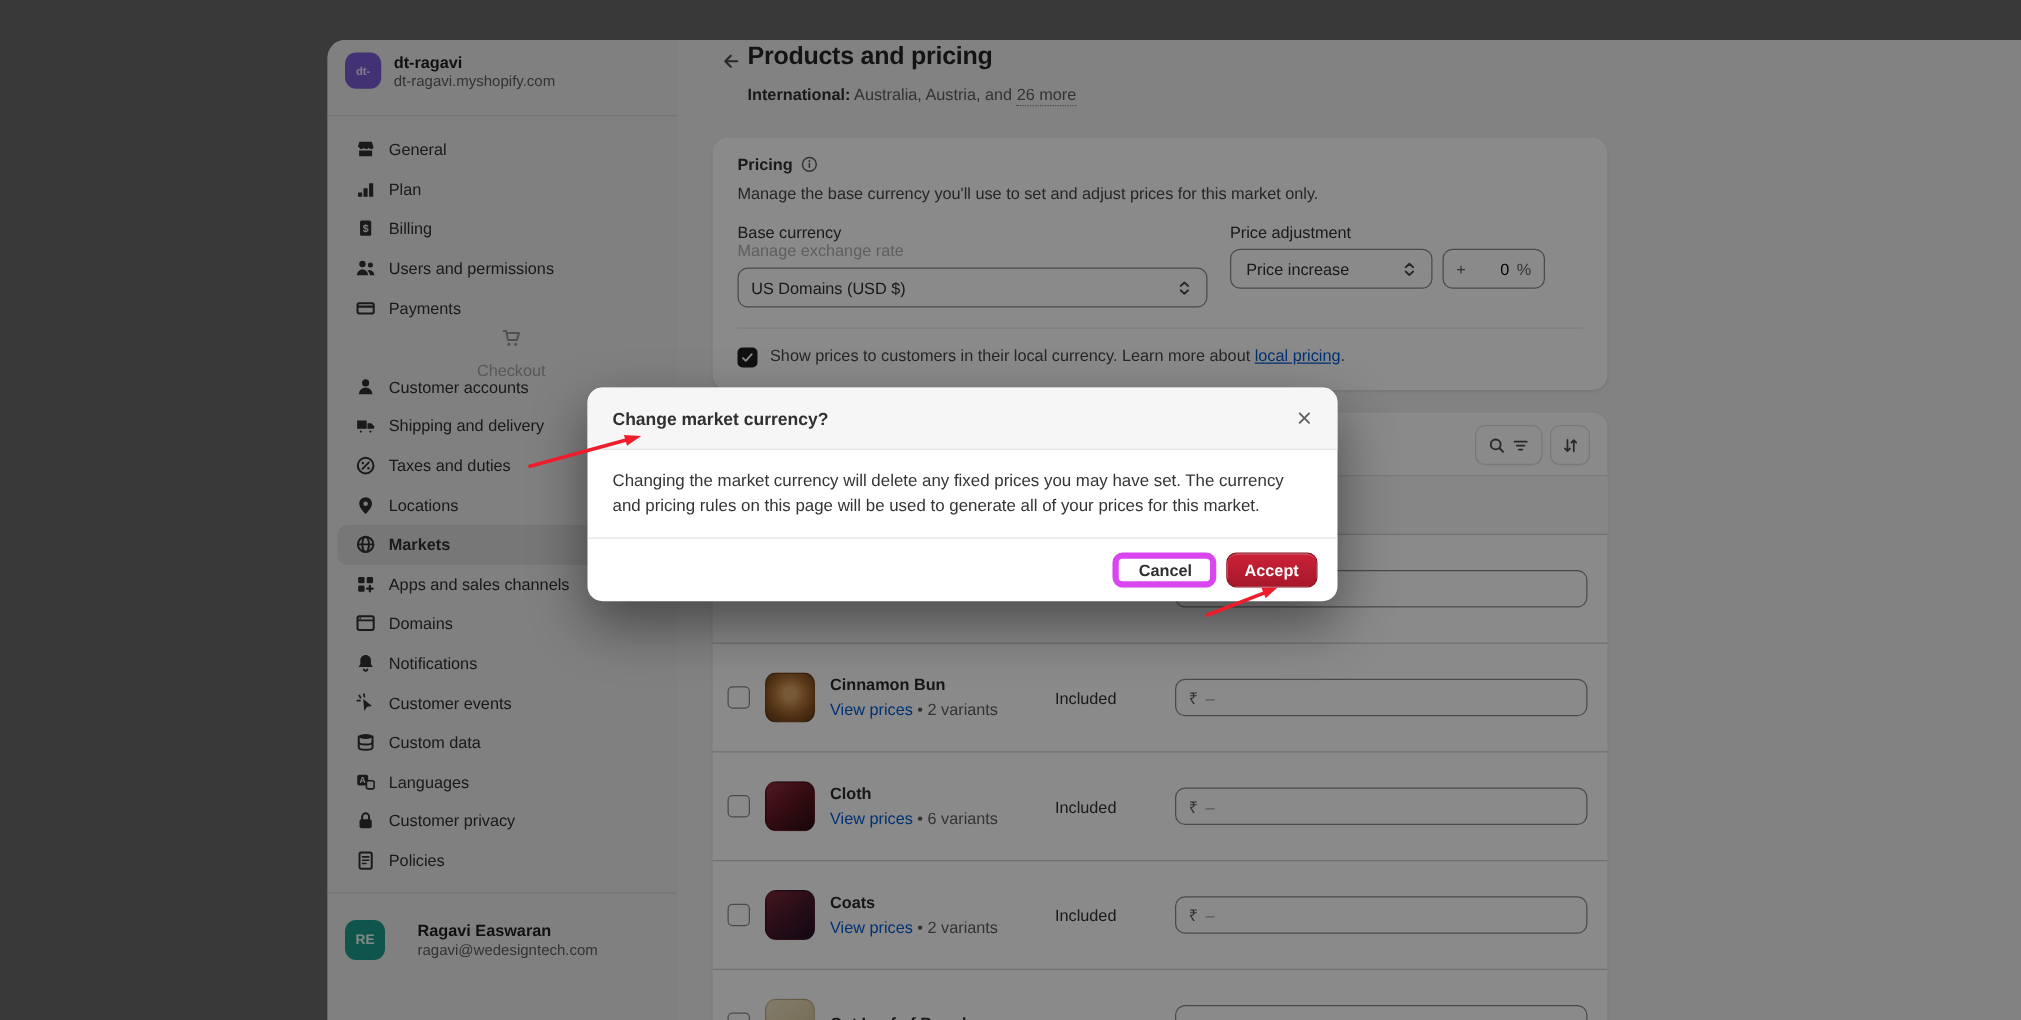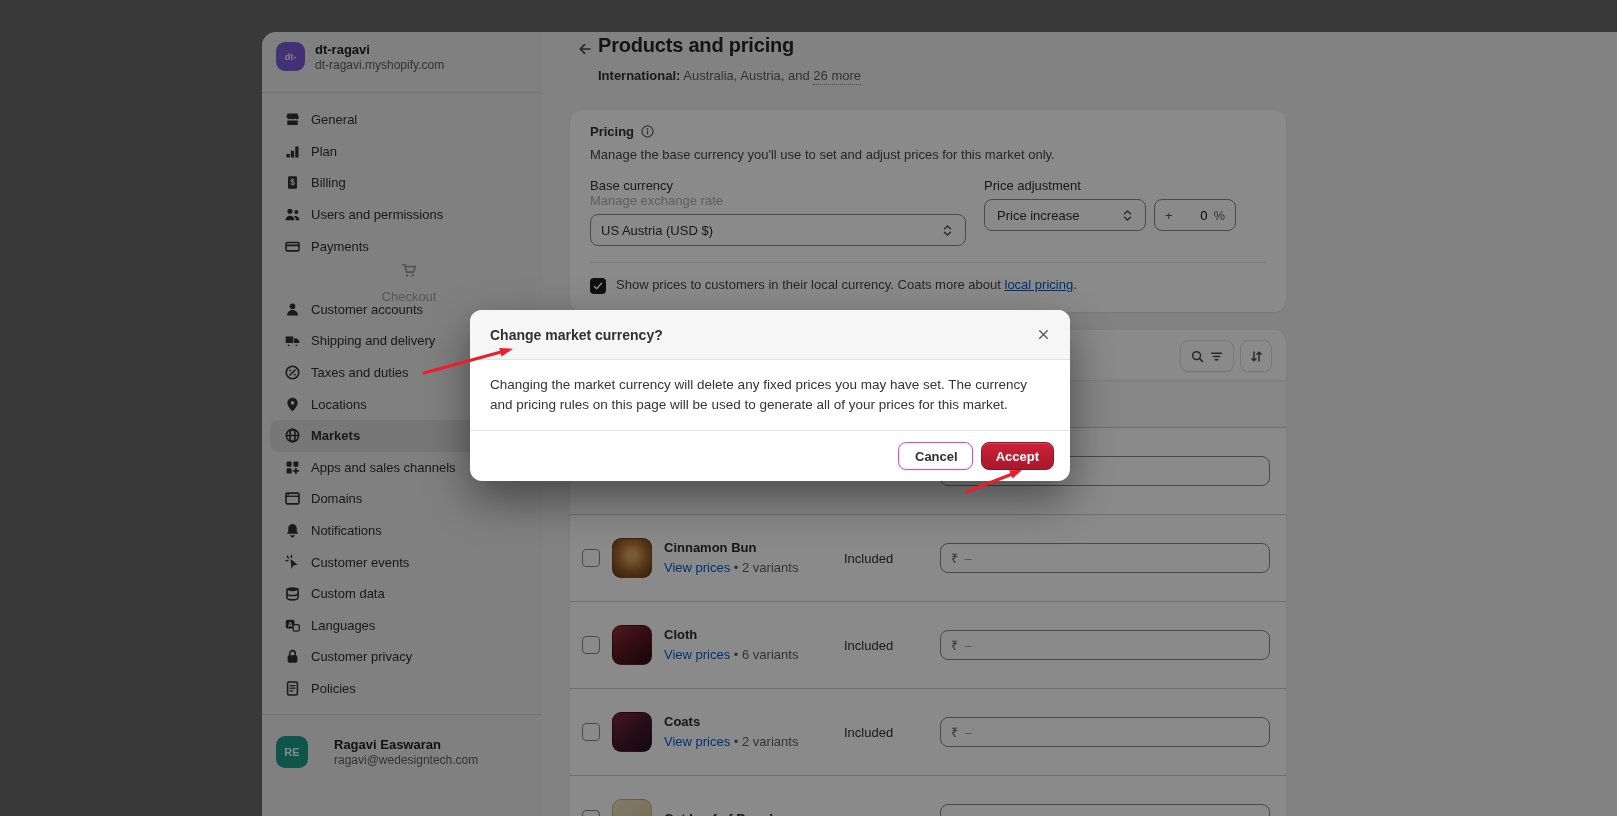--- a/index.html
+++ b/index.html
@@ -88,21 +88,21 @@
   .dim{position:absolute;inset:0;background:rgba(0,0,0,0.46);z-index:40;}
   .modal{position:absolute;left:470px;top:310px;width:600px;z-index:50;background:#fff;border-radius:12px;
     box-shadow:0 18px 45px rgba(0,0,0,.45);overflow:hidden;}
   .m-head{height:50px;background:#f6f6f6;border-bottom:1px solid #e3e3e3;display:flex;align-items:center;
     justify-content:space-between;padding:0 14px 0 20px;box-sizing:border-box;}
   .m-title{margin:0;font-size:14px;font-weight:700;color:#303030;}
   .m-close{width:26px;height:26px;display:flex;align-items:center;justify-content:center;border-radius:6px;}
   .m-body{padding:15px 20px;font-size:13.5px;line-height:20px;color:#343434;}
   .m-foot{border-top:1px solid #e3e3e3;padding:11px 16px;display:flex;justify-content:flex-end;gap:8px;}
   .btn{height:28px;border-radius:8px;font-size:13px;display:flex;align-items:center;padding:0 14px;box-sizing:border-box;}
-  .btn-secondary{background:#fff;border:1px solid #d946ef;color:#303030;font-weight:600;box-shadow:0 1px 0 rgba(0,0,0,.05);padding-left:16px;}
+  .btn-secondary{background:#fff;border:5px solid #d946ef;color:#303030;font-weight:600;box-shadow:0 1px 0 rgba(0,0,0,.05);padding-left:16px;}
   .btn-critical{border:1px solid #8e1422;color:#fff;font-weight:700;
     background:linear-gradient(180deg,#cc2136 0%,#a8182b 100%);box-shadow:inset 0 1px 0 rgba(255,255,255,.18);}
   .arrows{position:absolute;inset:0;z-index:70;pointer-events:none;}
 </style>
 </head>
 <body>
 
 <div class="stage">
 
   <div class="dialog">
@@ -337,21 +337,21 @@
               </span>
           </div>
           <div class="cp-desc">Manage the base currency you'll use to set and adjust prices for this market only.</div>
           <div class="controls-row">
             <div class="grp1">
               <div class="lblrow">
                 <span class="flabel">Base currency</span>
                 <span class="ghost-link">Manage exchange rate</span>
               </div>
               <div class="selectbox">
-                <span>US Austria (USD $)</span>
+                <span>US Domains (USD $)</span>
                 <span style="display:flex">
                     <svg viewBox="0 0 16 16" width="15" height="15">
                       <path stroke="#4a4a4a" stroke-width="1.5" fill="none" stroke-linecap="round" stroke-linejoin="round" d="M4.8 6.2 8 3.2l3.2 3M4.8 9.8 8 12.8l3.2-3"></path>
                     </svg>
                   </span>
               </div>
             </div>
             <div class="grp2">
               <div class="lblrow">
                 <span class="flabel">Price adjustment</span>
@@ -378,21 +378,21 @@
         </div>
         <div class="chk-row">
           <span class="chk">
             <span style="display:flex">
                 <svg viewBox="0 0 16 16" width="12" height="12">
                   <path d="M3.2 8.6l3 3 6.4-7.2" stroke="#fff" stroke-width="2" fill="none" stroke-linecap="round" stroke-linejoin="round"></path>
                 </svg>
               </span>
           </span>
           <span class="chk-text">
-            <span>Show prices to customers in their local currency. Coats more about</span>
+            <span>Show prices to customers in their local currency. Learn more about</span>
             <span class="link">local pricing</span><span>.</span>
           </span>
         </div>
       </section>
 
       <section class="card card-products">
         <div class="ptopbar">
           <div class="pt-actions">
             <div class="tbtn tbtn-wide">
               <span style="display:flex">

